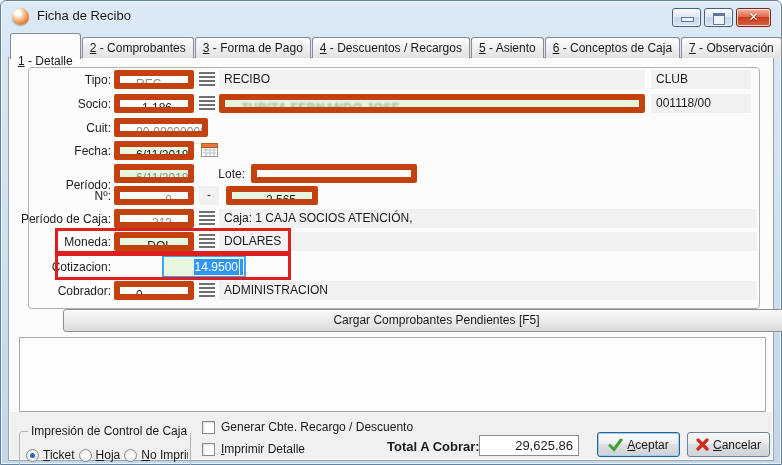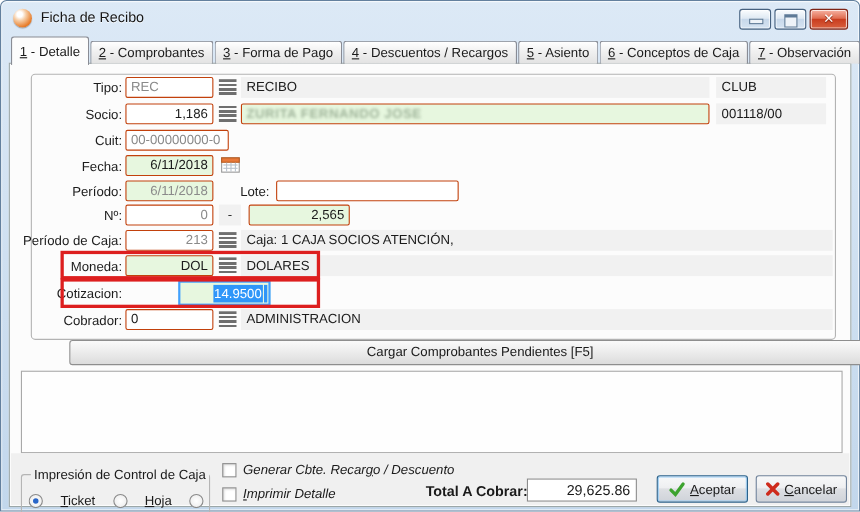--- a/index.html
+++ b/index.html
@@ -26,29 +26,29 @@
   .wbtn.close{width:35px;border-color:#7e2416;
     background:linear-gradient(#f6b3a4,#e06c50 45%,#c93d1f 50%,#d9603e);}
   .glyph-min{position:absolute;left:8px;bottom:4px;width:11px;height:3px;background:#eef3f8;border:1px solid #5e7a96;}
   .glyph-max{position:absolute;left:8px;top:4px;width:10px;height:8px;border:1px solid #5e7a96;border-top:3px solid #5e7a96;background:#eef3f8;}
   .glyph-x{position:absolute;left:0;right:0;top:1px;text-align:center;color:#fff;font-weight:bold;font-size:12px;
     text-shadow:0 1px 1px #741d0c;}
   
   .tabbar{position:absolute;left:9px;top:31px;right:8px;height:26px;display:flex;align-items:flex-end;gap:1px;z-index:3;}
   .tab{height:21px;padding:3px 7px 0 7px;box-sizing:border-box;border:1px solid #898c95;border-bottom:none;
     border-radius:3px 3px 0 0;background:linear-gradient(#ffffff,#f0f0f0 45%,#e2e2e2);white-space:nowrap;cursor:pointer;}
-  .tab.active{height:26px;padding-top:6px;background:#fcfcfc;margin-bottom:-1px;z-index:4;position:relative;}
+  .tab.active{height:26px;padding-top:20px;background:#fcfcfc;margin-bottom:-1px;z-index:4;position:relative;}
   .u{text-decoration:underline;}
   
   .page{position:absolute;left:7px;right:7px;top:56px;bottom:3px;background:#fcfcfc;
     border:1px solid #9ba7a8;box-sizing:border-box;z-index:2;}
   .groupbox{position:absolute;left:19px;top:9px;width:730px;height:240px;border:1px solid #b3b3b3;border-radius:4px;}
   .lbl{position:absolute;left:5px;width:97px;text-align:right;line-height:19px;color:#1c1c1c;}
-  .fld{position:absolute;height:19px;box-sizing:border-box;border:1px solid #c2410c;border-radius:2px;
-    background:#fff;padding:0 4px;line-height:17px;white-space:nowrap;overflow:hidden;}
+  .fld{position:absolute;height:19px;box-sizing:border-box;border:6px solid #c2410c;border-radius:2px;
+    background:#fff;padding:0 16px;line-height:17px;white-space:nowrap;overflow:hidden;}
   .fld.green{background:#e7f7df;}
   .fld.tr{text-align:right;}
   .fld.dim{color:#8a8a8a;}
   .ro{position:absolute;height:19px;box-sizing:border-box;background:#f1f1f1;padding:0 5px;line-height:19px;
     color:#1a1a1a;white-space:nowrap;overflow:hidden;}
   .ham{position:absolute;width:16px;height:15px;cursor:pointer;
     background:repeating-linear-gradient(to bottom,#6f6f6f 0 2.5px,transparent 2.5px 4px);}
   .blurname{filter:blur(1.3px);color:#9fb49a;font-weight:bold;letter-spacing:.5px;}
   .sepbox{position:absolute;width:20px;height:19px;background:#f1f1f1;text-align:center;line-height:19px;color:#333;}
   .fld-focus{position:absolute;left:105px;top:197px;width:84px;height:23px;box-sizing:border-box;
@@ -58,25 +58,25 @@
   .ann{position:absolute;border:3px solid #dd1f1f;box-sizing:border-box;pointer-events:none;}
   .bigbtn{position:absolute;left:10px;top:251px;width:747px;height:23px;box-sizing:border-box;
     border:1px solid #8e8e8e;border-radius:3px;background:linear-gradient(#fafafa,#ededed 45%,#dcdcdc);
     text-align:center;line-height:21px;cursor:pointer;margin-left:44px;}
   .whitepanel{position:absolute;left:10px;top:279px;width:747px;height:75px;background:#fefefe;
     border:1px solid #a9a9a9;box-sizing:border-box;}
   
   .strip{position:absolute;left:1px;right:1px;top:354px;bottom:1px;background:#f0f0f0;}
   .printbox{position:absolute;left:9px;top:7px;width:172px;height:42px;border:1px solid #b5b5b5;border-radius:3px;box-sizing:border-box;margin-top:12px;}
   .printbox .legend{position:absolute;left:8px;top:-8px;background:#f0f0f0;padding:0 3px;white-space:nowrap;}
-  .radios{position:absolute;left:6px;top:16px;display:flex;align-items:center;gap:16px;white-space:nowrap;overflow:hidden;width:162px;}
+  .radios{position:absolute;left:6px;top:16px;display:flex;align-items:center;gap:4px;white-space:nowrap;overflow:hidden;width:162px;}
   .radio{width:13px;height:13px;border-radius:50%;border:1px solid #8a8a8a;box-sizing:border-box;
     background:radial-gradient(#ffffff,#e9e9e9);position:relative;flex:0 0 auto;cursor:pointer;}
   .radio.on::after{content:"";position:absolute;left:3px;top:3px;width:5px;height:5px;border-radius:50%;background:#2a66c8;}
-  .chkrow{position:absolute;display:flex;align-items:center;gap:6px;white-space:nowrap;font-style:italic;}
+  .chkrow{position:absolute;display:flex;align-items:center;gap:6px;white-space:nowrap;}
   .chk{width:13px;height:13px;box-sizing:border-box;border:1px solid #8a8a8a;background:#fff;
     box-shadow:inset 1px 1px 2px rgba(0,0,0,.15);flex:0 0 auto;cursor:pointer;}
   .total-lbl{position:absolute;left:378px;top:381px;font-weight:bold;font-size:13px;}
   .total-fld{position:absolute;left:470px;top:377px;width:100px;height:21px;box-sizing:border-box;border:1px solid #8c8c8c;
     background:#fff;text-align:right;padding:0 5px;line-height:19px;font-size:13px;}
   .btn{position:absolute;top:374px;width:83px;height:25px;box-sizing:border-box;border:1px solid #70839b;border-radius:3px;
     background:linear-gradient(#f7f8f9,#eeeff1 45%,#dddfe3 50%,#cfd3d9);display:flex;align-items:center;
     justify-content:center;gap:4px;cursor:pointer;}
   .btn.focus{border-color:#2c628b;box-shadow:inset 0 0 0 1px #9ccef5;}
   svg{display:block;}
@@ -137,21 +137,21 @@
         <rect x="1.5" y="2.5" width="16" height="13" fill="#ffffff" stroke="#9a9a9a"></rect>
         <rect x="1.5" y="2.5" width="16" height="4" fill="#e8793a" stroke="#b85c20"></rect>
         <line x1="3" y1="9" x2="16" y2="9" stroke="#b9c2cc"></line>
         <line x1="3" y1="12" x2="16" y2="12" stroke="#b9c2cc"></line>
         <line x1="6" y1="7" x2="6" y2="15" stroke="#b9c2cc"></line>
         <line x1="10" y1="7" x2="10" y2="15" stroke="#b9c2cc"></line>
         <line x1="14" y1="7" x2="14" y2="15" stroke="#b9c2cc"></line>
       </svg>
     </div>
 
-    <div class="lbl" style="top:107px;">Período:</div>
+    <div class="lbl" style="top:118px;">Período:</div>
     <div class="fld green tr dim" style="left:105px;top:106px;width:80px;">6/11/2018</div>
     <div class="lbl" style="left:176px;top:107px;width:60px;">Lote:</div>
     <div class="fld" style="left:242px;top:106px;width:166px;"></div>
 
     <div class="lbl" style="top:129px;">Nº:</div>
     <div class="fld tr dim" style="left:105px;top:128px;width:80px;">0</div>
     <div class="sepbox" style="left:190px;top:128px;">-</div>
     <div class="fld green tr" style="left:217px;top:128px;width:92px;">2,565</div>
 
     <div class="lbl" style="top:152px;">Período de Caja:</div>

